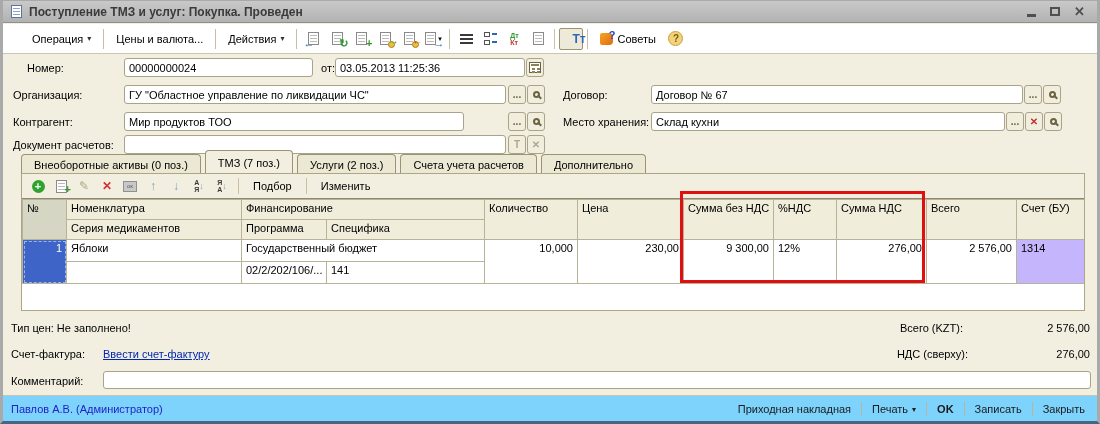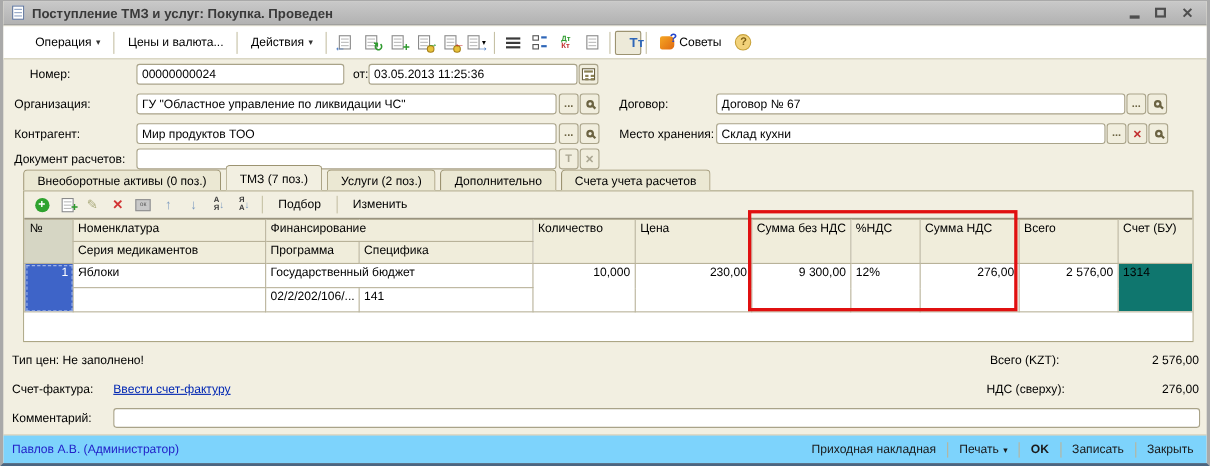--- a/index.html
+++ b/index.html
@@ -90,21 +90,21 @@
   .gtext { padding:2px 8px; }
   .gsep { width:1px; height:16px; background:#C6C1A5; margin:0 3px; }
   
   .tablewrap { position:absolute; left:0px; top:24px; width:1062px; height:112px; background:#fff; border-top:1px solid #8E8870; overflow:hidden; }
   table.grid { border-collapse:collapse; table-layout:fixed; width:1062px; }
   table.grid td { border:1px solid #B8B299; font-size:11px; padding:2px 4px; vertical-align:top; overflow:hidden; white-space:nowrap; }
   td.hd { background:#F0EDDB; }
   td.hnum { background:#D6D6C4; }
   td.num { text-align:right; }
   td.selcell { background:#3E64C8; color:#fff; text-align:right; outline:1px dashed #9FB4E8; outline-offset:-2px; }
-  td.acct { background:#0f766e; }
+  td.acct { background:#c4b5fd; }
   .redbox { position:absolute; left:677px; top:190px; width:245px; height:92px; border:3px solid #E01010; z-index:10; pointer-events:none; }
   
   .link { color:#0026B3; text-decoration:underline; }
   .ftlabel { position:absolute; }
   .ftright { position:absolute; text-align:right; }
   .hsep { position:absolute; left:0; width:100%; height:1px; background:#C9C4AC; }
   
   .bbar { position:absolute; left:0; top:395px; width:100%; height:26px; background:#7dd3fc; display:flex; align-items:center; padding:0 8px; }
   .user { color:#2222C8; }
   .bcmds { margin-left:auto; display:flex; align-items:center; gap:6px; }
@@ -224,21 +224,21 @@
     </span>
 
   <span class="flabel" style="left:560px;top:88px;">Договор:</span>
   <input class="fld" style="left: 648px; top: 84px; width: 372px;" readonly="" value="Договор № 67">
   <span class="sqbtn" style="left:1021px;top:84px;">...</span>
   <span class="sqbtn" style="left:1040px;top:84px;">
       <span class="mag"></span>
     </span>
 
   <span class="flabel" style="left:10px;top:115px;">Контрагент:</span>
-  <input class="fld" style="left: 121px; top: 111px; width: 382px;" readonly="" value="Мир продуктов ТОО">
+  <input class="fld" style="left: 121px; top: 111px; width: 340px;" readonly="" value="Мир продуктов ТОО">
   <span class="sqbtn" style="left:505px;top:111px;">...</span>
   <span class="sqbtn" style="left:524px;top:111px;">
       <span class="mag"></span>
     </span>
 
   <span class="flabel" style="left:560px;top:115px;">Место хранения:</span>
   <input class="fld" style="left: 648px; top: 111px; width: 354px;" readonly="" value="Склад кухни">
   <span class="sqbtn" style="left:1003px;top:111px;">...</span>
   <span class="sqbtn" style="left:1022px;top:111px;">
       <span class="xg">✕</span>
@@ -249,22 +249,22 @@
 
   <span class="flabel" style="left:10px;top:138px;">Документ расчетов:</span>
   <input class="fld" style="left: 121px; top: 134px; width: 382px;" readonly="" value="">
   <span class="sqbtn gray" style="left:505px;top:134px;">T</span>
   <span class="sqbtn gray" style="left:524px;top:134px;">✕</span>
 
   <div class="tabs">
     <span class="tab">Внеоборотные активы (0 поз.)</span>
     <span class="tab active">ТМЗ (7 поз.)</span>
     <span class="tab">Услуги (2 поз.)</span>
+    <span class="tab">Счета учета расчетов</span>
     <span class="tab">Дополнительно</span>
-    <span class="tab">Счета учета расчетов</span>
   </div>
 
   <div class="panel">
     <div class="gtoolbar">
       <span class="gib">
           <span class="add-circle">+</span>
         </span>
       <span class="gib" style="position:relative;">
         <span class="dicon"></span>
         <span class="ov ov-gr">+</span>

